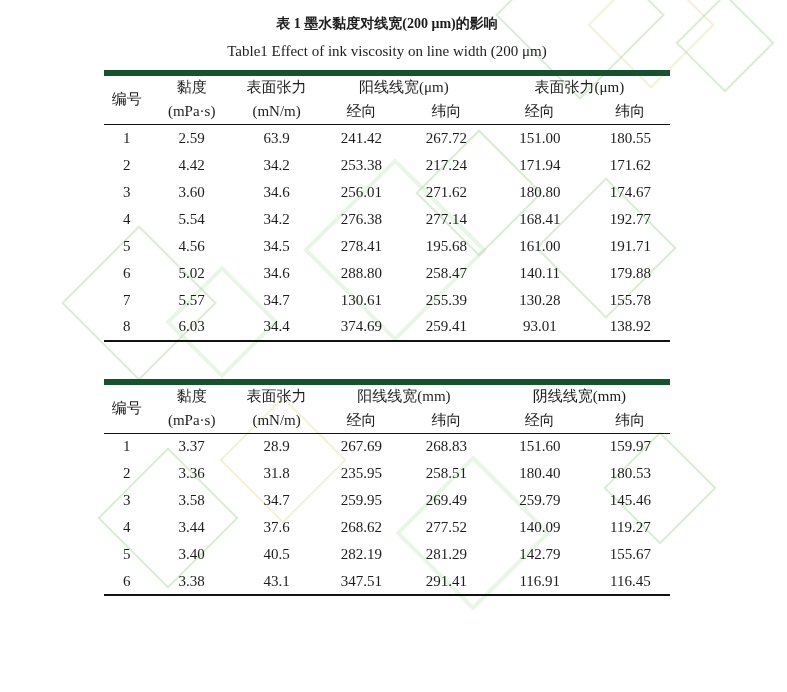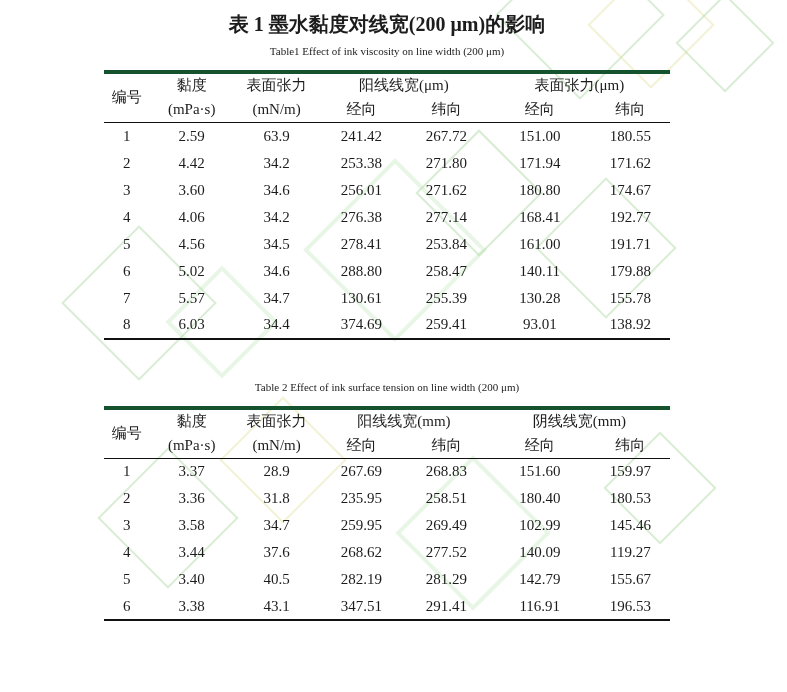--- a/index.html
+++ b/index.html
@@ -20,34 +20,34 @@
   }
   .wm.yellow { border-color: rgba(224, 222, 152, 0.40); }
   .wm.thick { border-width: 4px; border-color: rgba(190, 228, 180, 0.35); }
 
   .content { position: relative; z-index: 1; padding: 13px 0 0 104px; width: 670px; }
 
   .tbl-block { width: 566px; }
   .tbl-title-zh {
     text-align: center;
     font-weight: 700;
-    font-size: 20px;
+    font-size: 14px;
     line-height: 22px;
   }
   .tbl-title-en {
     text-align: center;
-    font-size: 11px;
+    font-size: 15px;
     line-height: 20px;
     margin-top: 6px;
     margin-bottom: 9px;
   }
   table {
     width: 566px;
     border-collapse: collapse;
-    border-top: 4px solid #14532d;
+    border-top: 6px solid #14532d;
     border-bottom: 2px solid #111;
     table-layout: fixed;
   }
   thead { border-bottom: 1px solid #111; }
   th, td {
     font-weight: normal;
     text-align: center;
     font-size: 15px;
     white-space: nowrap;
   }
@@ -115,51 +115,51 @@
             <td>267.72</td>
             <td>151.00</td>
             <td>180.55</td>
           </tr>
 
           <tr>
             <td>2</td>
             <td>4.42</td>
             <td>34.2</td>
             <td>253.38</td>
-            <td>271.80</td>
+            <td>217.24</td>
             <td>171.94</td>
             <td>171.62</td>
           </tr>
 
           <tr>
             <td>3</td>
             <td>3.60</td>
             <td>34.6</td>
             <td>256.01</td>
             <td>271.62</td>
             <td>180.80</td>
             <td>174.67</td>
           </tr>
 
           <tr>
             <td>4</td>
-            <td>4.06</td>
+            <td>5.54</td>
             <td>34.2</td>
             <td>276.38</td>
             <td>277.14</td>
             <td>168.41</td>
             <td>192.77</td>
           </tr>
 
           <tr>
             <td>5</td>
             <td>4.56</td>
             <td>34.5</td>
             <td>278.41</td>
-            <td>253.84</td>
+            <td>195.68</td>
             <td>161.00</td>
             <td>191.71</td>
           </tr>
 
           <tr>
             <td>6</td>
             <td>5.02</td>
             <td>34.6</td>
             <td>288.80</td>
             <td>258.47</td>
@@ -184,21 +184,20 @@
             <td>374.69</td>
             <td>259.41</td>
             <td>93.01</td>
             <td>138.92</td>
           </tr>
         </tbody>
     </table>
   </section>
 
   <section class="tbl-block block-2">
-    <div class="tbl-title-en">Table 2 Effect of ink surface tension on line width (200 μm)</div>
     <table>
       <colgroup>
         <col style="width:8%">
           <col style="width:15%">
           <col style="width:15%">
         <col style="width:15%">
           <col style="width:15%">
           <col style="width:18%">
           <col style="width:14%">
       </colgroup>
@@ -240,21 +239,21 @@
             <td>180.40</td>
             <td>180.53</td>
           </tr>
 
           <tr>
             <td>3</td>
             <td>3.58</td>
             <td>34.7</td>
             <td>259.95</td>
             <td>269.49</td>
-            <td>102.99</td>
+            <td>259.79</td>
             <td>145.46</td>
           </tr>
 
           <tr>
             <td>4</td>
             <td>3.44</td>
             <td>37.6</td>
             <td>268.62</td>
             <td>277.52</td>
             <td>140.09</td>
@@ -271,19 +270,19 @@
             <td>155.67</td>
           </tr>
 
           <tr>
             <td>6</td>
             <td>3.38</td>
             <td>43.1</td>
             <td>347.51</td>
             <td>291.41</td>
             <td>116.91</td>
-            <td>196.53</td>
+            <td>116.45</td>
           </tr>
         </tbody>
     </table>
   </section>
 
 </div>
 
 </body></html>

